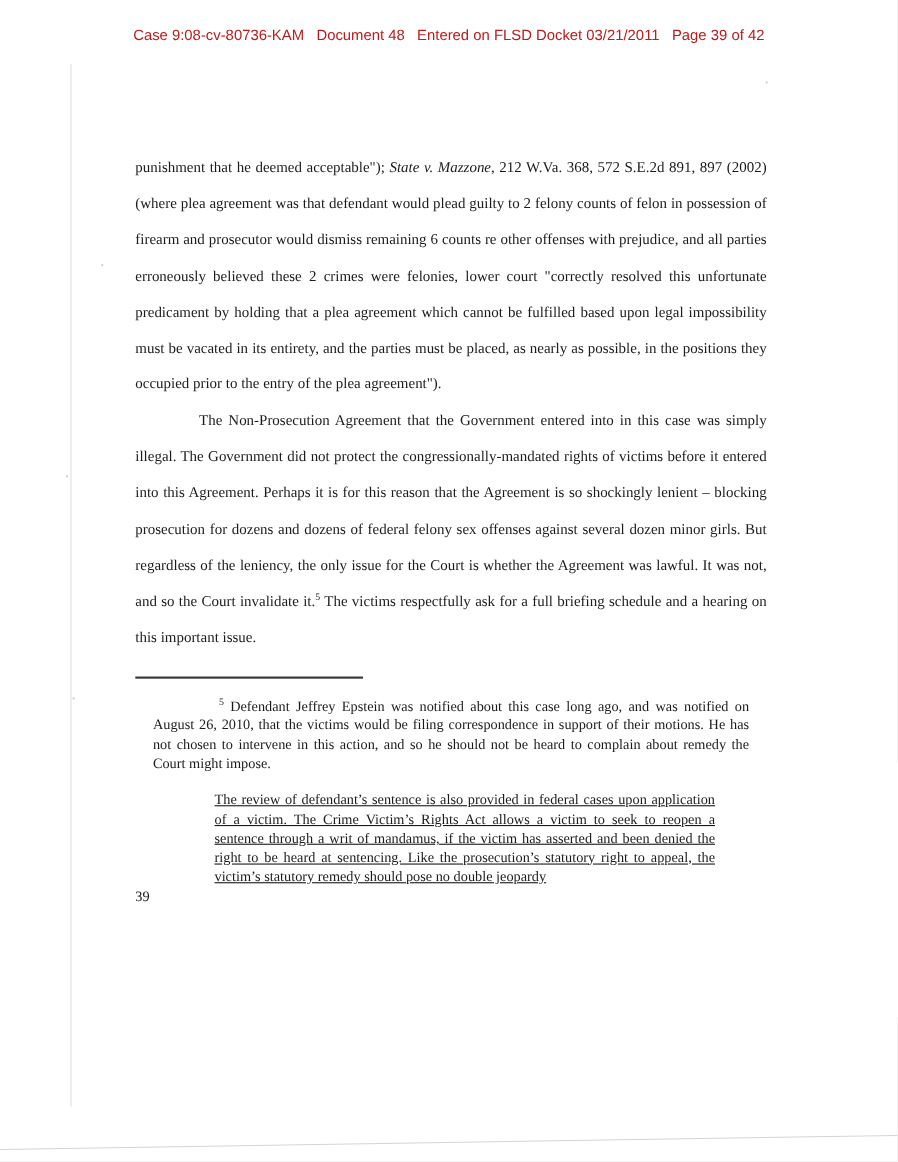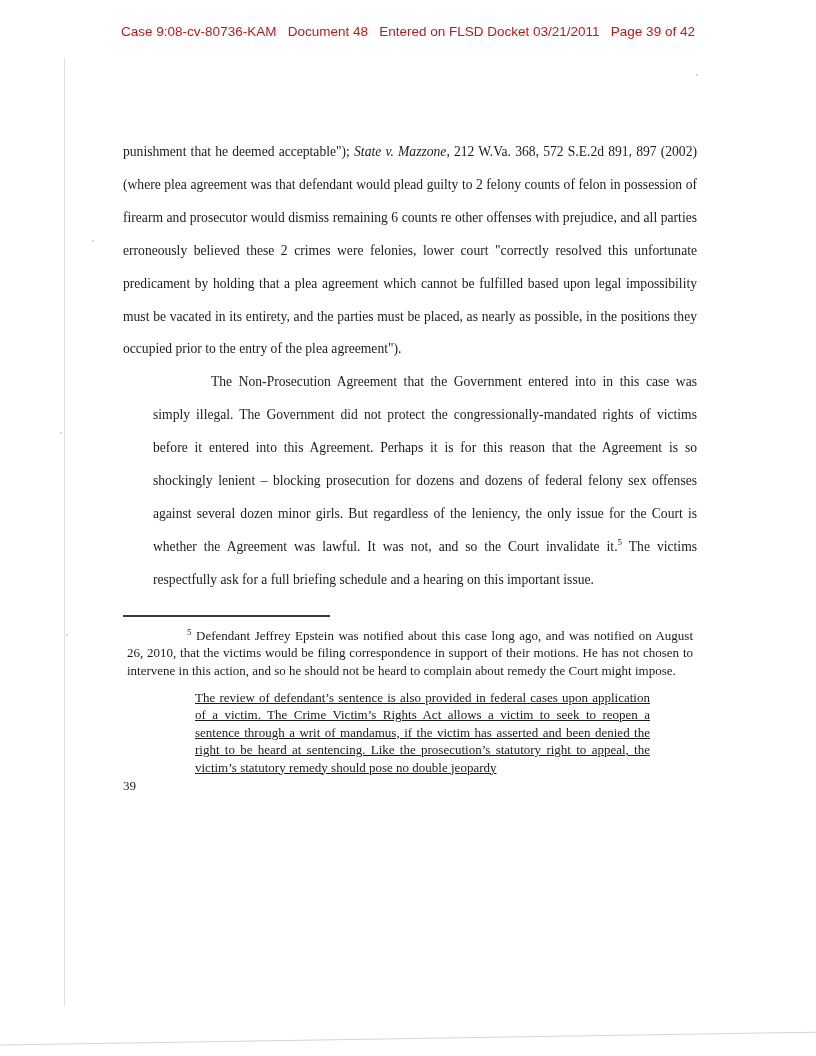--- a/index.html
+++ b/index.html
@@ -24,36 +24,36 @@
   .content {
     position:absolute; top:136px; left:123px; width:574px;
   }
   .para {
     margin:0;
     font-size:13.6px;
     line-height:32.9px;
     text-align:justify;
     text-justify:inter-word;
   }
-  .para.indent { text-indent:58px;margin-left:30px; }
+  .para.indent { text-indent:58px; }
   .para sup.fn-ref {
     font-size:9px; line-height:0; vertical-align:super;
   }
   .fn-sep {
     width:207px; height:0;
     border-top:2px solid #3a3a3a;
     margin:18px 0 10px 0;
   }
   .footnote {
     font-size:13px;
     line-height:17.4px;
     text-align:justify;
     text-justify:inter-word;
   }
-  .footnote p { margin:4px; }
+  .footnote p { margin:16px; }
   .fn-p1 { text-indent:60px; }
   .fn-p2 { text-indent:30px; }
   .footnote sup { font-size:9px; line-height:0; vertical-align:super; }
   .fn-quote {
     margin:10px 0 0 72px !important;
     width:455px;
     text-decoration:underline;
   }
   .page-num {
     margin-top:2px;

